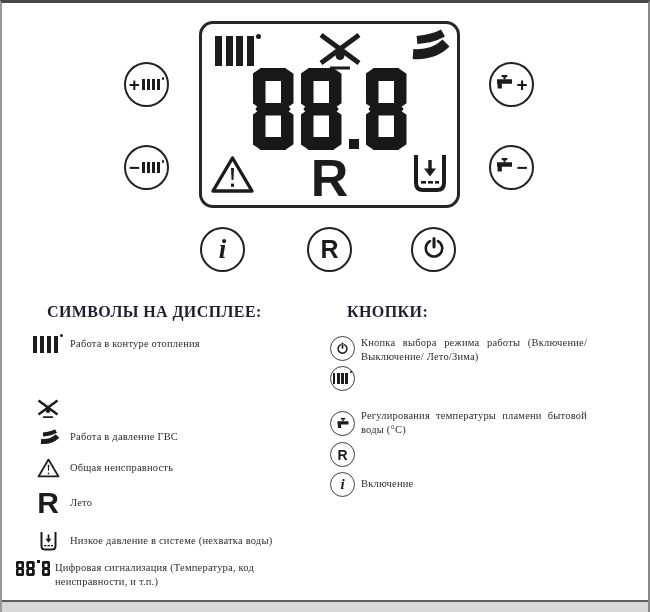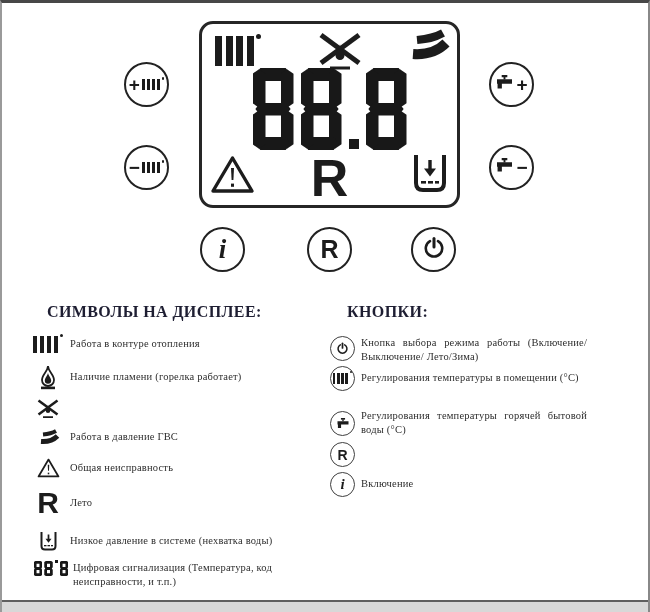--- a/index.html
+++ b/index.html
@@ -214,30 +214,20 @@
           <i></i>
           <i></i>
           <i></i>
           <i></i>
           <b></b>
         </span>
     </span>
     <span class="ltext">Работа в контуре отопления</span>
   </div>
 
-  <div class="lrow lrow-left" style="left:30px;top:362px">
-    <span class="licon">
-      <svg width="16" height="25" viewBox="0 0 16 25">
-        <path d="M8 1 C8 6 2 9.5 2 15 A6 6 0 0 0 14 15 C14 9.5 8 6 8 1 Z" fill="none" stroke="#1c1c1c" stroke-width="1.8"></path>
-        <path d="M8 7.5 C8 10.5 4.8 12.5 4.8 15.5 A3.2 3.2 0 0 0 11.2 15.5 C11.2 12.5 8 10.5 8 7.5 Z" fill="#1c1c1c"></path>
-        <rect x="1" y="21.6" width="14" height="2.6" fill="#1c1c1c"></rect>
-      </svg>
-    </span>
-    <span class="ltext">Наличие пламени (горелка работает)</span>
-  </div>
 
   <div class="lrow lrow-left" style="left:30px;top:395px">
     <span class="licon">
       <svg width="22" height="21" viewBox="0 0 44 42">
         <path d="M3 5 L41 33" stroke="#1c1c1c" stroke-width="5" fill="none"></path>
         <path d="M41 5 L3 33" stroke="#1c1c1c" stroke-width="5" fill="none"></path>
         <path d="M22 14 C22 18.5 17.5 21 17.5 25.5 A4.5 4.5 0 0 0 26.5 25.5 C26.5 21 22 18.5 22 14 Z" fill="#1c1c1c"></path>
         <rect x="12" y="36.5" width="20" height="3.5" fill="#1c1c1c"></rect>
       </svg>
     </span>
@@ -278,21 +268,21 @@
         <rect x="19.3" y="7" width="3.4" height="9.5" fill="#1c1c1c"></rect>
         <path d="M15 15.5 h12 l-6 8 z" fill="#1c1c1c"></path>
         <rect x="12" y="28" width="5" height="2.6" fill="#1c1c1c"></rect>
         <rect x="19" y="28" width="5" height="2.6" fill="#1c1c1c"></rect>
         <rect x="26" y="28" width="4" height="2.6" fill="#1c1c1c"></rect>
       </svg>
     </span>
     <span class="ltext">Низкое давление в системе (нехватка воды)</span>
   </div>
 
-  <div class="lrow lrow-left lrow-top" style="left:33px;top:558px">
+  <div class="lrow lrow-left lrow-top" style="left:15px;top:558px">
     <span class="licon">
       <span class="sevenseg dot-top" style="--w:8.5px;--h:15px;--t:2.8px;--gap:2px;--dd:3px">
           <span class="d7">
             <i class="sg sg-a"></i>
             <i class="sg sg-b"></i>
             <i class="sg sg-c"></i>
             <i class="sg sg-d"></i>
             <i class="sg sg-e"></i>
             <i class="sg sg-f"></i>
             <i class="sg sg-g"></i>
@@ -336,32 +326,31 @@
   <div class="lrow lrow-right" style="left:328px;top:363px">
     <span class="circ">
       <span class="rad" style="--bw:2.6px;--bh:11px;--bg:1.6px;--bd:2.2px">
           <i></i>
           <i></i>
           <i></i>
           <i></i>
           <b></b>
         </span>
     </span>
-    <span class="ltext">Регулирования температуры в помещении (°С)</span>
   </div>
 
   <div class="lrow lrow-right" style="left:328px;top:406px">
     <span class="circ">
       <svg width="14" height="11" viewBox="0 0 20 16">
         <rect x="7" y="0" width="6" height="2.4" fill="#1c1c1c"></rect>
         <rect x="9" y="2" width="2" height="2.8" fill="#1c1c1c"></rect>
         <path d="M2 4.6 H18 V9.4 H7.2 V14.5 H2.6 V9.4 H2 Z" fill="#1c1c1c"></path>
       </svg>
     </span>
-    <span class="ltext">Регулирования температуры горячей бытовой воды (°С)</span>
+    <span class="ltext">Регулирования температуры пламени бытовой воды (°С)</span>
   </div>
 
   <div class="lrow lrow-right" style="left:328px;top:439px">
     <span class="circ">
       <span class="cR">R</span>
     </span>
   </div>
 
   <div class="lrow lrow-right" style="left:328px;top:469px">
     <span class="circ">

